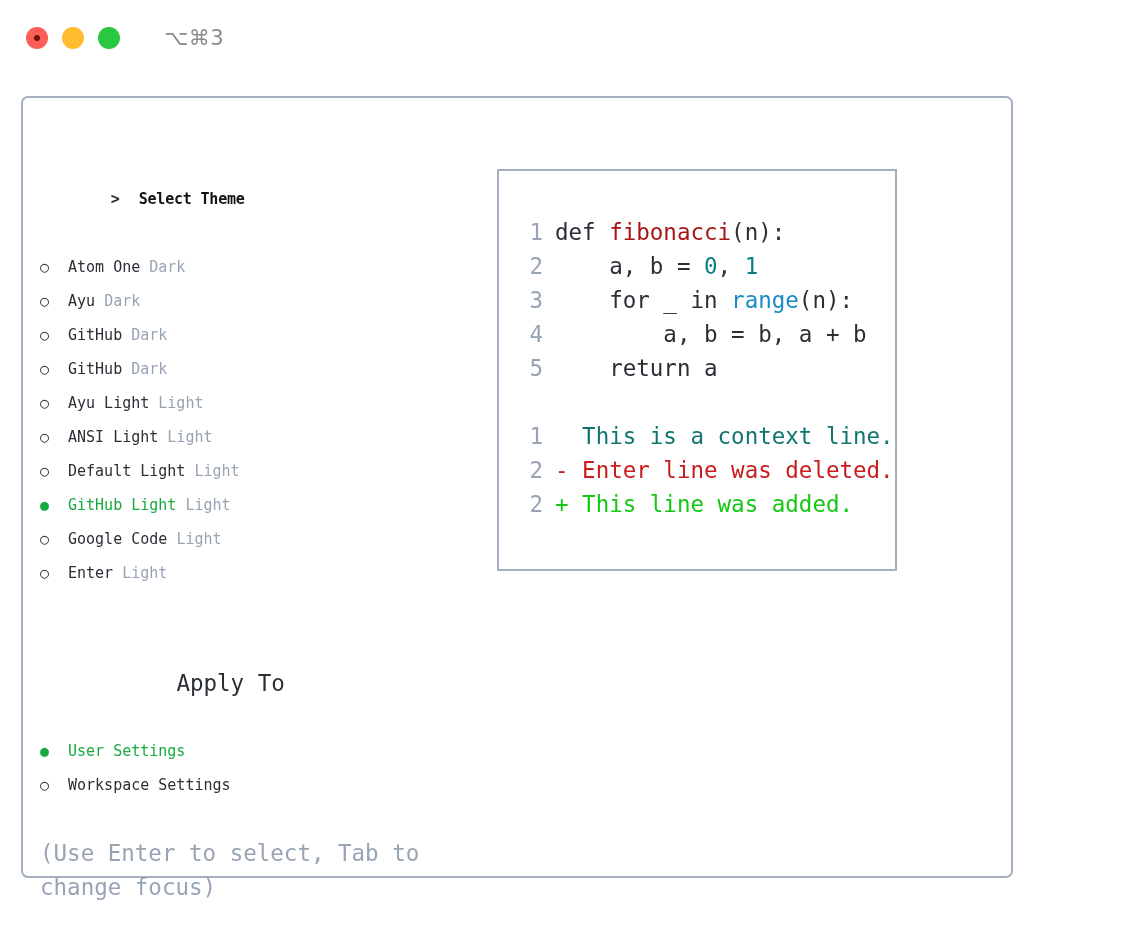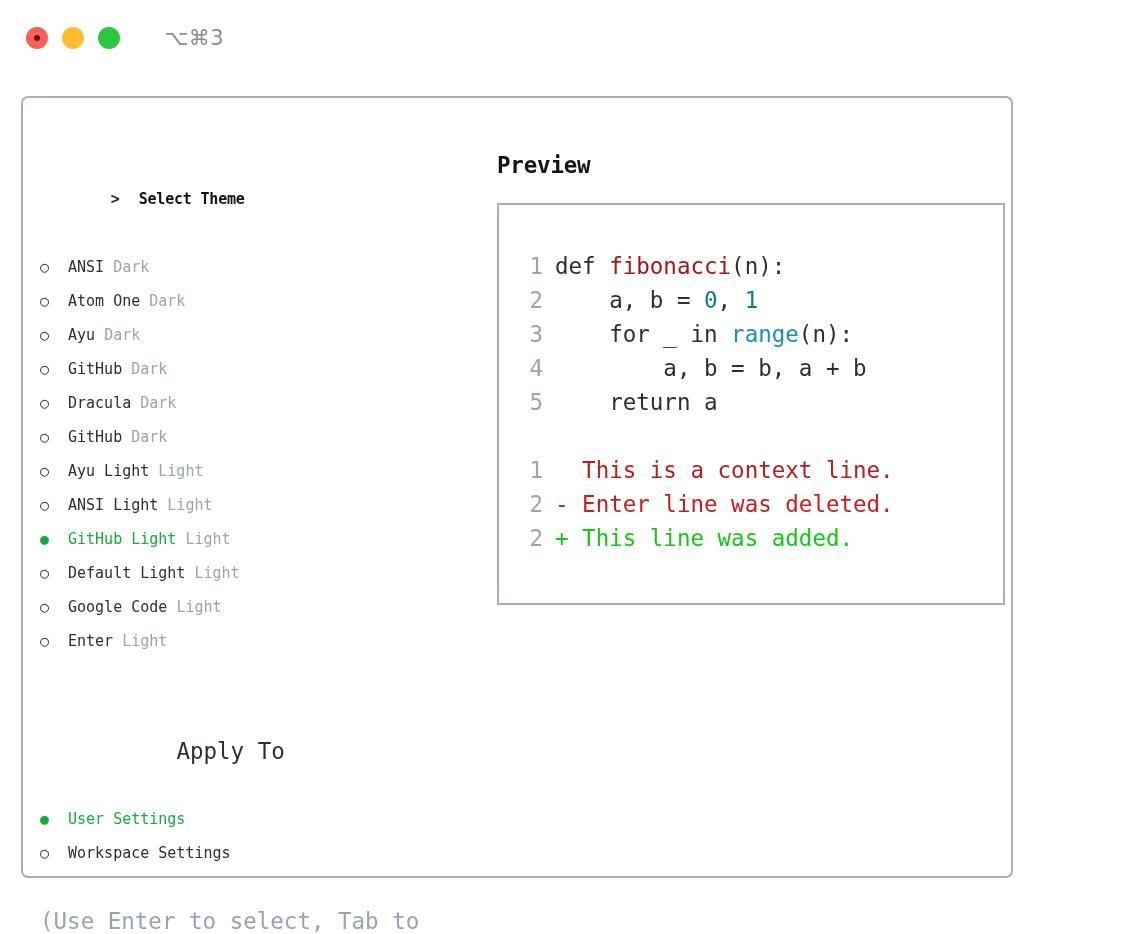--- a/index.html
+++ b/index.html
@@ -134,21 +134,21 @@
   .preview-title {
     font-size: 22.5px;
     line-height: 34px;
     font-weight: bold;
     color: #101418;
     letter-spacing: -0.2px;
     display: block;
   }
   .preview-box {
     margin-top: 21px;
-    width: 508px;
+    width: 400px;
     height: 402px;
     border: 2px solid #a4b0c0;
     box-sizing: border-box;
     padding: 44px 0 0 18px;
     background: #ffffff;
   }
   .code-line {
     font-size: 22.5px;
     line-height: 34px;
     white-space: pre;
@@ -159,21 +159,21 @@
     display: inline-block;
     width: 26px;
     text-align: right;
     color: #98a4b4;
     margin-right: 12px;
   }
   .tok-fn   { color: #a81414; }
   .tok-num  { color: #097e80; }
   .tok-call { color: #1a8cc4; }
   .diff-gap { height: 34px; }
-  .diff-ctx { color: #b91c1c; text-align: right; }
+  .diff-ctx { color: #0f766e; text-align: right; }
   .diff-del { color: #c91c1c; }
   .diff-add { color: #15c715; }
 </style>
 </head>
 <body>
 
 <div class="titlebar">
   <div class="lights">
     <span class="light red"></span>
     <span class="light yellow"></span>
@@ -185,30 +185,28 @@
 <div class="panel">
   <div class="panel-inner">
 
     <div class="left-col">
 
       <div class="row heading">
         <span class="marker">&gt;</span><span>Select Theme</span>
       </div>
 
       <div id="theme-list">
-          <div class="row"><span class="marker">○</span><span class="row-label">ANSI</span> <span class="badge">Dark</span></div>
           <div class="row"><span class="marker">○</span><span class="row-label">Atom One</span> <span class="badge">Dark</span></div>
           <div class="row"><span class="marker">○</span><span class="row-label">Ayu</span> <span class="badge">Dark</span></div>
           <div class="row"><span class="marker">○</span><span class="row-label">GitHub</span> <span class="badge">Dark</span></div>
-          <div class="row"><span class="marker">○</span><span class="row-label">Dracula</span> <span class="badge">Dark</span></div>
           <div class="row"><span class="marker">○</span><span class="row-label">GitHub</span> <span class="badge">Dark</span></div>
           <div class="row"><span class="marker">○</span><span class="row-label">Ayu Light</span> <span class="badge">Light</span></div>
           <div class="row"><span class="marker">○</span><span class="row-label">ANSI Light</span> <span class="badge">Light</span></div>
+          <div class="row"><span class="marker">○</span><span class="row-label">Default Light</span> <span class="badge">Light</span></div>
           <div class="row selected"><span class="marker">●</span><span class="row-label">GitHub Light</span> <span class="badge">Light</span></div>
-          <div class="row"><span class="marker">○</span><span class="row-label">Default Light</span> <span class="badge">Light</span></div>
           <div class="row"><span class="marker">○</span><span class="row-label">Google Code</span> <span class="badge">Light</span></div>
           <div class="row"><span class="marker">○</span><span class="row-label">Enter</span> <span class="badge">Light</span></div>
         </div>
 
       <div class="spacer-lg"></div>
 
       <div class="group-title">
         <span class="marker empty">○</span><span>Apply To</span>
       </div>
 
@@ -216,21 +214,20 @@
           <div class="row selected"><span class="marker">●</span><span class="row-label">User Settings</span></div>
           <div class="row"><span class="marker">○</span><span class="row-label">Workspace Settings</span></div>
         </div>
 
       <div class="spacer-md"></div>
 
       <div class="hint">(Use Enter to select, Tab to change focus)</div>
     </div>
 
     <div class="right-col">
-      <span class="preview-title">Preview</span>
 
       <div class="preview-box">
         <div id="code-block">
             <div class="code-line"><span class="ln">1</span><span>def </span><span class="tok-fn">fibonacci</span><span>(n):</span></div>
             <div class="code-line"><span class="ln">2</span><span>    a, b = </span><span class="tok-num">0</span><span>, </span><span class="tok-num">1</span></div>
             <div class="code-line"><span class="ln">3</span><span>    for _ in </span><span class="tok-call">range</span><span>(n):</span></div>
             <div class="code-line"><span class="ln">4</span><span>        a, b = b, a + b</span></div>
             <div class="code-line"><span class="ln">5</span><span>    return a</span></div>
           </div>
         <div class="diff-gap"></div>

